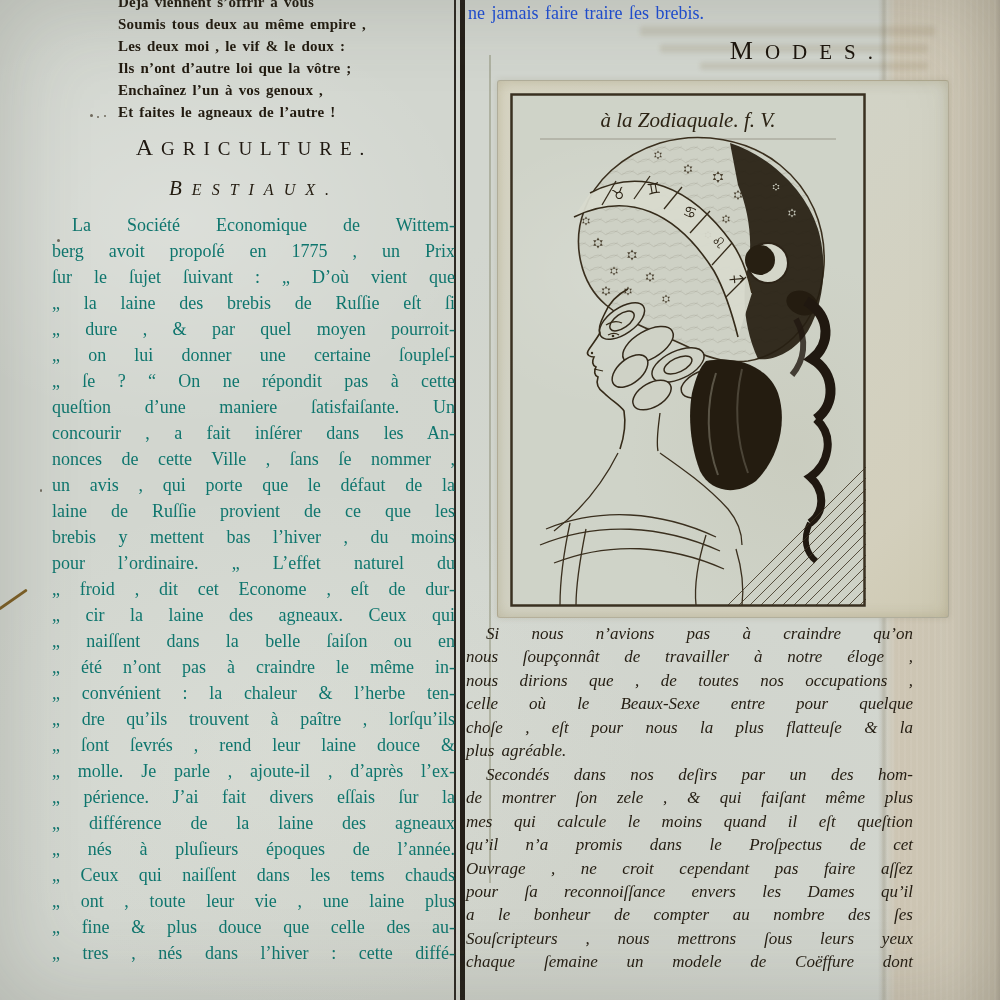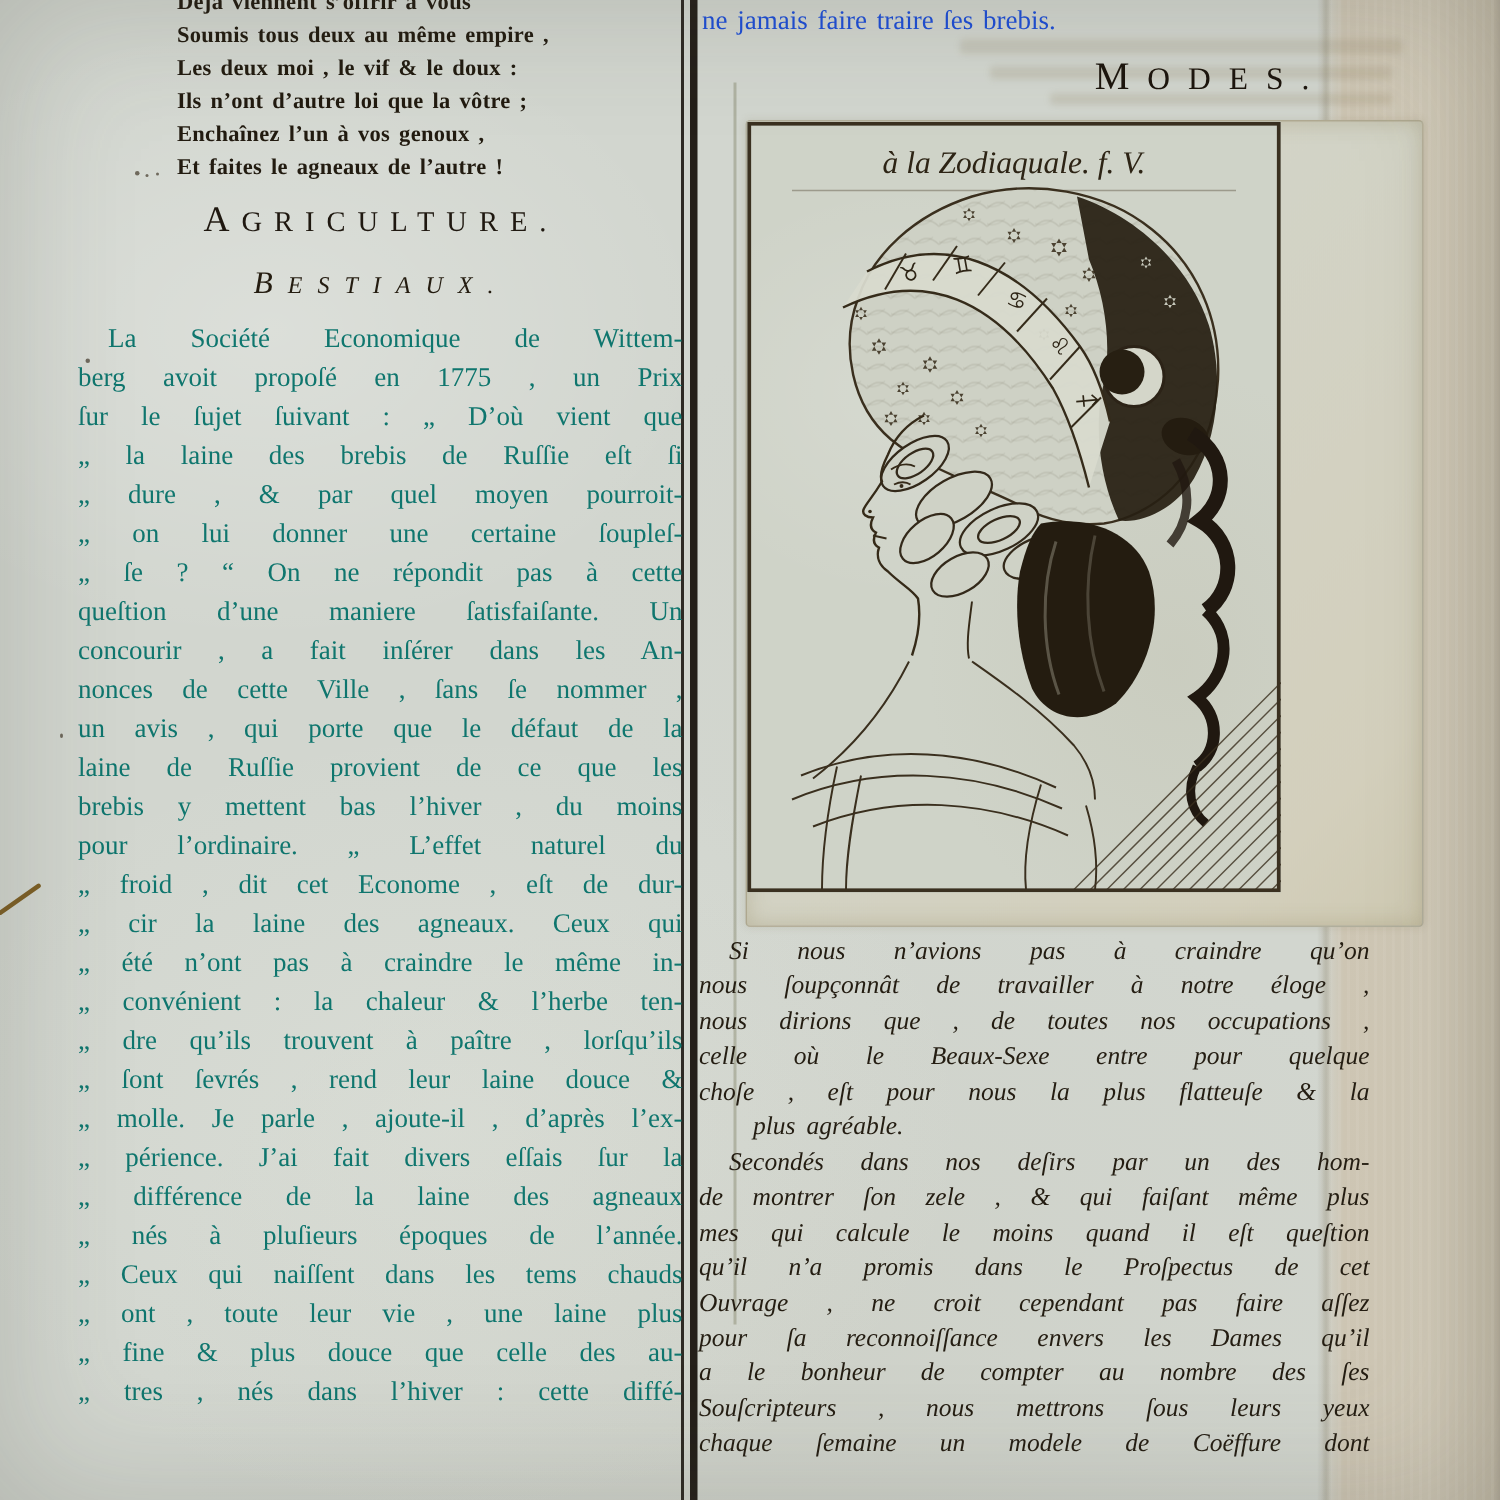--- a/index.html
+++ b/index.html
@@ -57,39 +57,39 @@
 
   
   .rc-top{position:absolute;left:468px;top:0px;width:420px;z-index:5;
     font-size:18px;line-height:26px;color:#1d4ed8;word-spacing:2px;}
   .h-modes{position:absolute;left:465px;top:36px;width:420px;text-align:right;z-index:5;
     font-size:21px;letter-spacing:12px;color:#1c150d;}
   .h-modes::first-letter{font-size:26px;}
 
   .plate{
     position:absolute;left:497px;top:80px;width:452px;height:538px;z-index:5;box-sizing:border-box;
-    padding:0;
+    padding:12px;
     background:linear-gradient(135deg,#d8d5c3,#d2d3c6 40%,#d3cfbc 85%,#cec9b2);
     box-shadow:inset 0 0 14px rgba(130,115,70,.28), 0 0 6px rgba(120,110,80,.18);
     border:1px solid rgba(100,90,60,.30);border-radius:3px;
   }
   .engraving{
     width:356px;height:514px;position:relative;
     background:
       radial-gradient(240px 200px at 30% 35%, rgba(255,255,255,.14), rgba(255,255,255,0) 70%),
       radial-gradient(220px 260px at 80% 70%, rgba(175,170,145,.16), rgba(255,255,255,0) 75%),
       #cfd3c8;
   }
   .engraving svg{position:absolute;inset:0;}
 
   .rc-para1{position:absolute;left:466px;top:622px;width:447px;z-index:5;}
   .rc-para2{position:absolute;left:466px;top:763px;width:447px;z-index:5;}
   .rln{height:23.4px;line-height:23.4px;font-size:17px;font-style:italic;color:#241d12;
        text-align:justify;text-align-last:justify;word-spacing:3px;}
-  .rln.short{text-align-last:left;padding-left:36px;}
+  .rln.short{text-align-last:left;}
 </style>
 </head>
 <body>
 
 <div class="paper-tex"></div>
 <div class="page-edge"></div>
 <div class="page-edge-shadow"></div>
 <div class="rule-thin"></div>
 <div class="rule-thick"></div>
 <div class="crease"></div>
@@ -125,20 +125,21 @@
   <div class="ln">„ ſe ? “ On ne répondit pas à cette</div>
   <div class="ln">queſtion d’une maniere ſatisfaiſante. Un</div>
   <div class="ln">concourir , a fait inſérer dans les An-</div>
   <div class="ln">nonces de cette Ville , ſans ſe nommer ,</div>
   <div class="ln">un avis , qui porte que le défaut de la</div>
   <div class="ln">laine de Ruſſie provient de ce que les</div>
   <div class="ln">brebis y mettent bas l’hiver , du moins</div>
   <div class="ln">pour l’ordinaire. „ L’effet naturel du</div>
   <div class="ln">„ froid , dit cet Econome , eſt de dur-</div>
   <div class="ln">„ cir la laine des agneaux. Ceux qui</div>
+  <div class="ln">„ naiſſent dans la belle ſaiſon ou en</div>
   <div class="ln">„ été n’ont pas à craindre le même in-</div>
   <div class="ln">„ convénient : la chaleur &amp; l’herbe ten-</div>
   <div class="ln">„ dre qu’ils trouvent à paître , lorſqu’ils</div>
   <div class="ln">„ ſont ſevrés , rend leur laine douce &amp;</div>
   <div class="ln">„ molle. Je parle , ajoute-il , d’après l’ex-</div>
   <div class="ln">„ périence. J’ai fait divers eſſais ſur la</div>
   <div class="ln">„ différence de la laine des agneaux</div>
   <div class="ln">„ nés à pluſieurs époques de l’année.</div>
   <div class="ln">„ Ceux qui naiſſent dans les tems chauds</div>
   <div class="ln">„ ont , toute leur vie , une laine plus</div>

